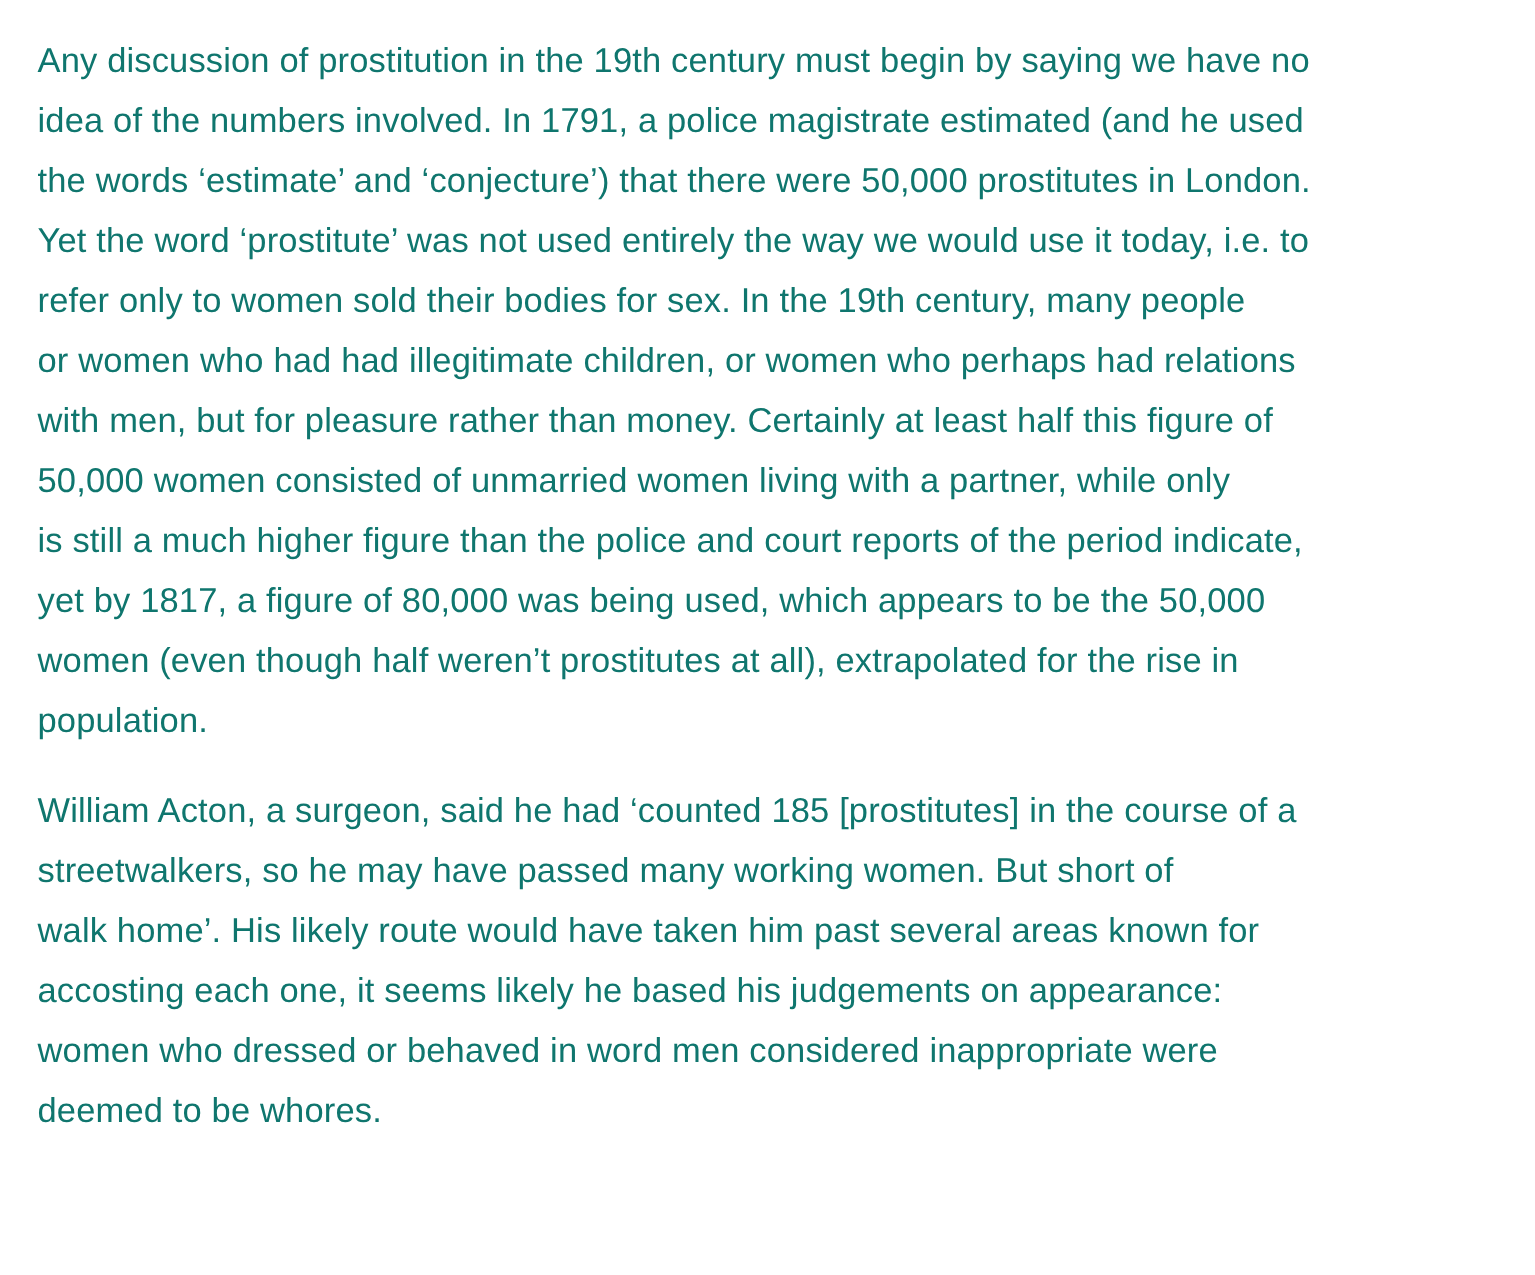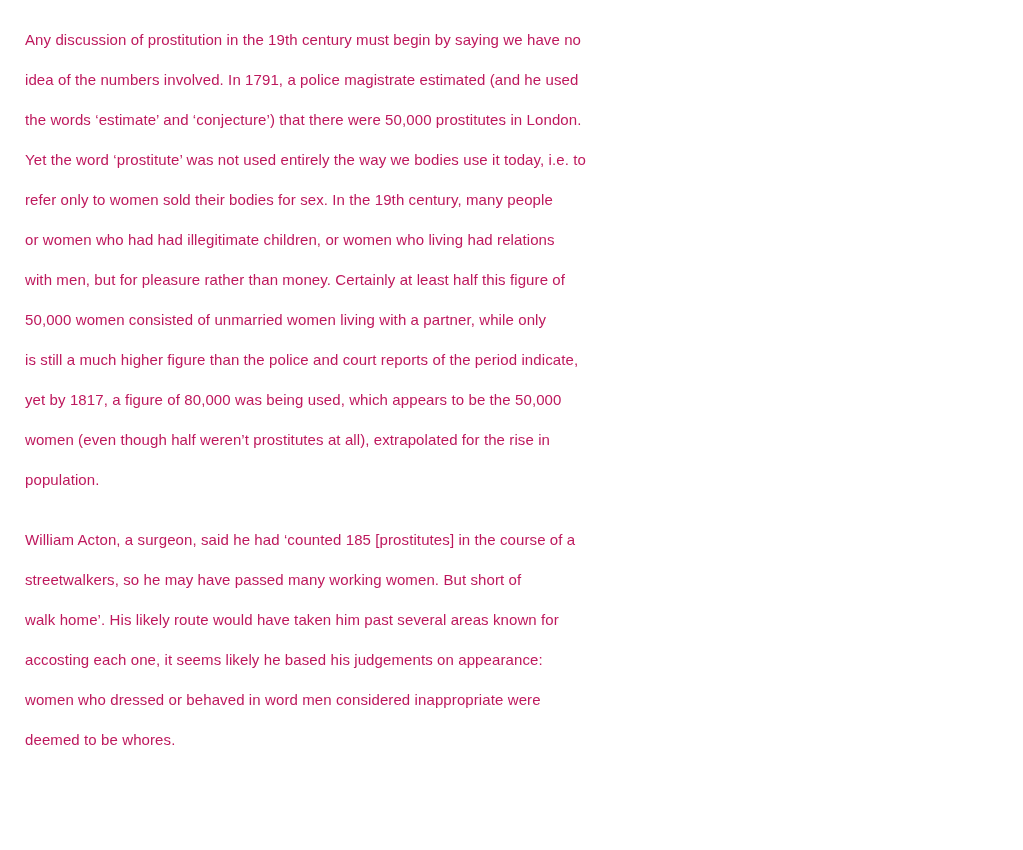--- a/index.html
+++ b/index.html
@@ -15,39 +15,39 @@
   }
   .page {
     padding: 20px 20px 0 25px;
     color: #000000;
   }
   .para {
     margin: 0 0 20px 0;
   }
   .line {
     display: block;
-    font-size: 15px;
+    font-size: 23px;
     line-height: 40px;
     white-space: nowrap;
     letter-spacing: 0.1px;
-    color: #be185d;
+    color: #0f766e;
   }
 </style>
 </head>
 <body>
 
 <main class="page">
 
   <div class="para">
     <span class="line">Any discussion of prostitution in the 19th century must begin by saying we have no</span>
     <span class="line">idea of the numbers involved. In 1791, a police magistrate estimated (and he used</span>
     <span class="line">the words ‘estimate’ and ‘conjecture’) that there were 50,000 prostitutes in London.</span>
-    <span class="line">Yet the word ‘prostitute’ was not used entirely the way we bodies use it today, i.e. to</span>
+    <span class="line">Yet the word ‘prostitute’ was not used entirely the way we would use it today, i.e. to</span>
     <span class="line">refer only to women sold their bodies for sex. In the 19th century, many people</span>
-    <span class="line">or women who had had illegitimate children, or women who living had relations</span>
+    <span class="line">or women who had had illegitimate children, or women who perhaps had relations</span>
     <span class="line">with men, but for pleasure rather than money. Certainly at least half this figure of</span>
     <span class="line">50,000 women consisted of unmarried women living with a partner, while only</span>
     <span class="line">is still a much higher figure than the police and court reports of the period indicate,</span>
     <span class="line">yet by 1817, a figure of 80,000 was being used, which appears to be the 50,000</span>
     <span class="line">women (even though half weren’t prostitutes at all), extrapolated for the rise in</span>
     <span class="line">population.</span>
   </div>
 
   <div class="para">
     <span class="line">William Acton, a surgeon, said he had ‘counted 185 [prostitutes] in the course of a</span>

